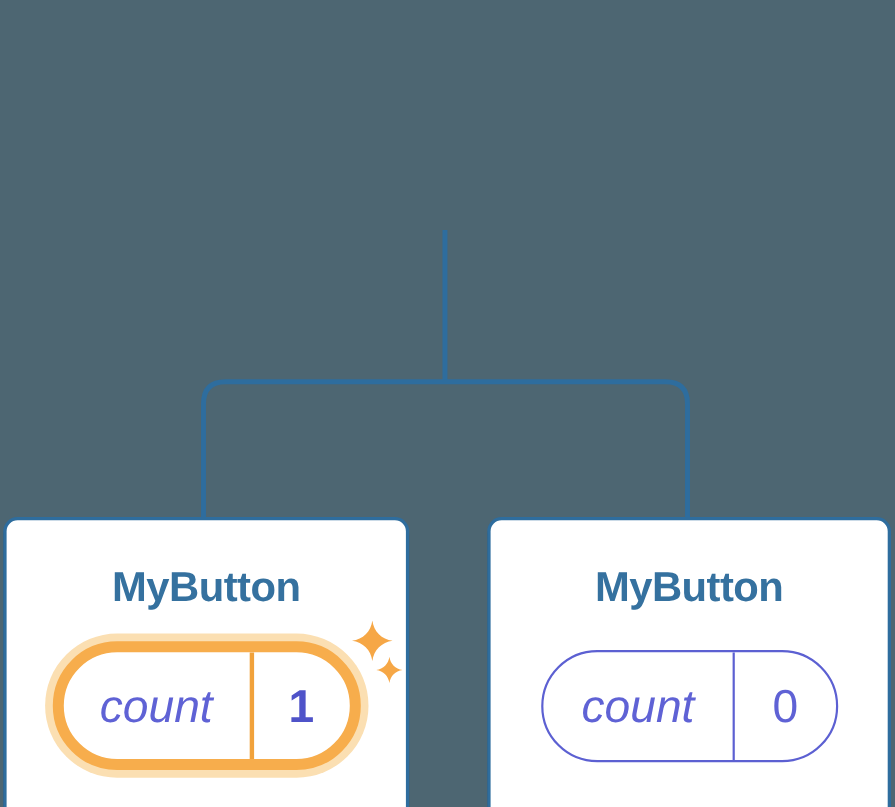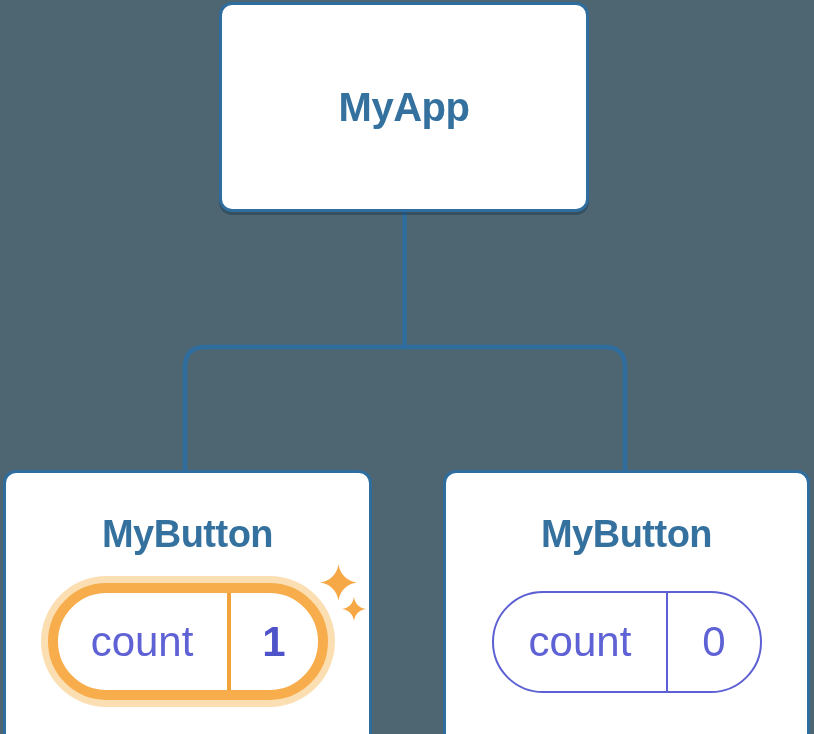--- a/index.html
+++ b/index.html
@@ -64,20 +64,21 @@
     align-items: stretch;
     overflow: hidden;
   }
   .pill .key, .pill .value {
     display: flex; align-items: center; justify-content: center;
   }
   .pill .key {
     flex: 0 0 65%;
     font-size: 42px;
     color: var(--state-text, #5f62d5);
+    font-style: italic;
   }
   .pill .value {
     flex: 1;
     font-size: 42px;
     color: var(--state-text, #5f62d5);
   }
 
   .pill.normal {
     top: 118px;
     width: 270px; height: 102px;
@@ -103,23 +104,20 @@
 </head>
 <body>
 
 <div class="canvas">
 
   <svg class="connectors" viewBox="0 0 814 734" aria-hidden="true">
     <path d="M404.5 209 L404.5 347"></path>
     <path d="M185 472 L185 367 Q185 347 205 347 L605 347 Q625 347 625 367 L625 472"></path>
   </svg>
 
-  <div class="card app-card">
-    <div class="app-title">MyApp</div>
-  </div>
 
   <div class="card child-card left">
     <div class="child-title">MyButton</div>
     <div class="pill highlighted">
       <div class="key">count</div>
       <div class="divider"></div>
       <div class="value">1</div>
     </div>
     <span class="sparkle big">
       <svg viewBox="0 0 24 24">

